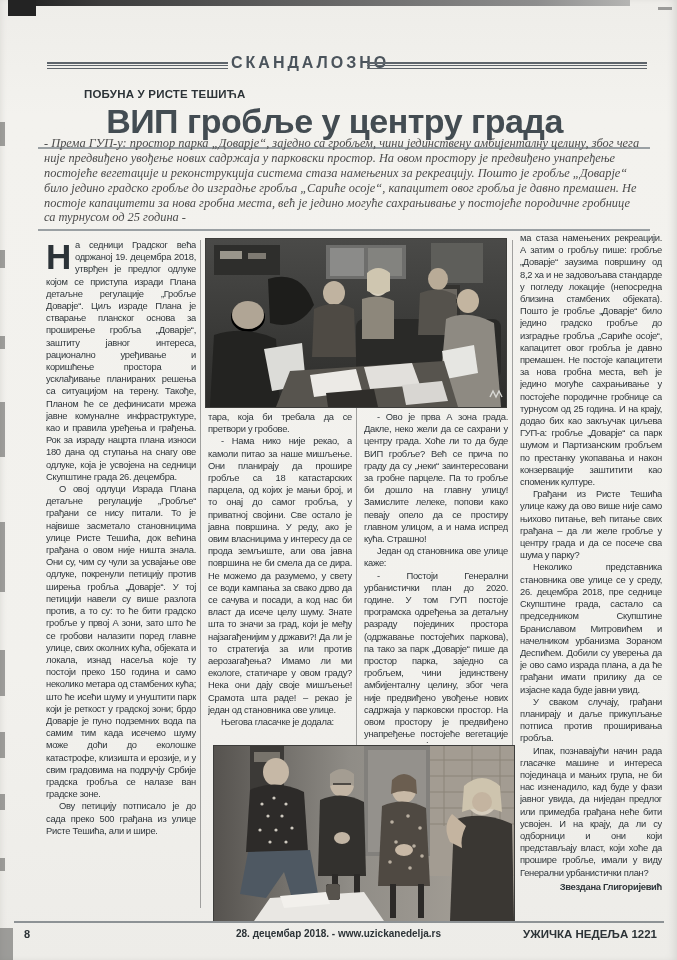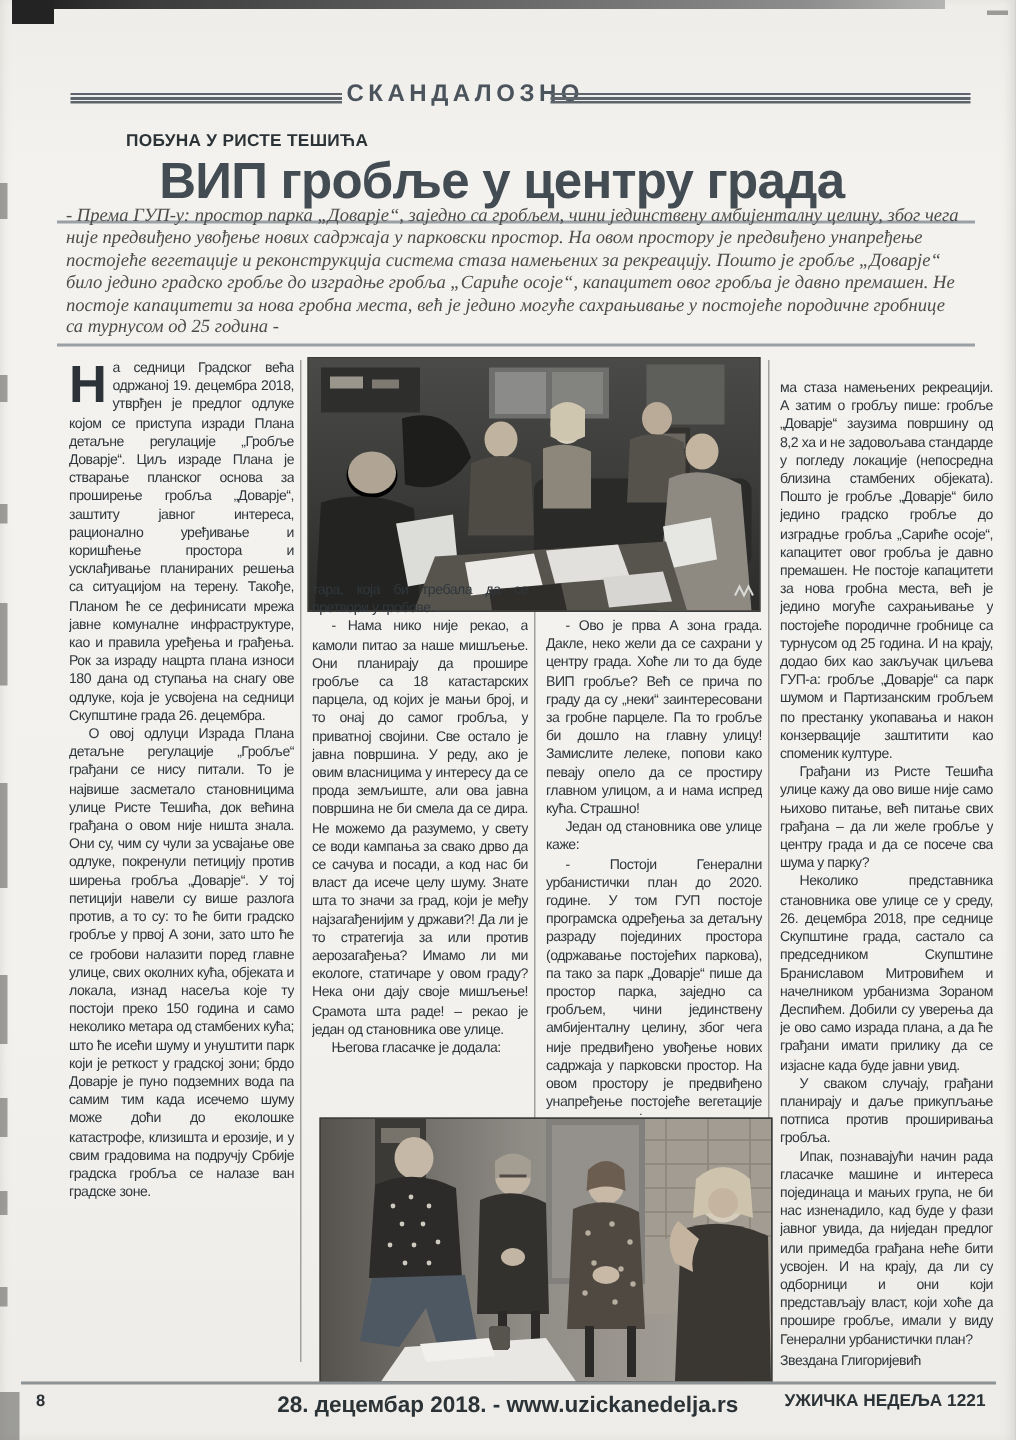--- a/index.html
+++ b/index.html
@@ -31,29 +31,29 @@
     font-family:"Liberation Serif",serif;font-style:italic;font-size:12.4px;line-height:1.2;color:#4c4c4c;}
   
   .colrule{position:absolute;width:1px;background:#a0a09e;}
   .col{position:absolute;overflow:hidden;font-size:9.4px;line-height:12.2px;
     letter-spacing:-.3px;text-align:justify;color:#30373c;}
   .col p{margin:0;text-indent:13px;}
   .col p.cont{text-indent:0;}
   .col p.first{text-indent:0;}
   .dropcap{float:left;font-size:35px;line-height:33px;font-weight:bold;color:#2c3338;
     padding:1px 4px 0 0;}
-  .byline{font-weight:normal;text-indent:0 !important;margin-top:2px !important;}
+  .byline{font-weight:bold;text-align:right;text-indent:0 !important;margin-top:2px !important;}
   
   .photo{position:absolute;border:1px solid #3d3d3b;background:#555;box-sizing:border-box;}
   .photo svg{display:block;}
   
   .footer-rule{position:absolute;left:14px;top:921px;width:650px;height:2px;background:#8d9295;}
   .page-number{position:absolute;left:24px;top:928px;font-size:11px;font-weight:bold;color:#2c3337;}
   .footer-center{position:absolute;left:0;right:0;top:928px;text-align:center;
-    font-size:15px;font-weight:bold;color:#2c3337;}
+    font-size:10px;font-weight:bold;color:#2c3337;}
   .footer-right{position:absolute;right:20px;top:928px;font-size:11.5px;font-weight:bold;color:#2c3337;}
 </style>
 </head>
 <body>
 
 <div class="page">
 
   <div class="scan-topbar"></div>
   <div class="scan-topsquare"></div>
   <div class="scan-trmark"></div>
@@ -77,20 +77,21 @@
   <div class="lead">- Према ГУП-у: простор парка „Доварје“, заједно са гробљем, чини јединствену амбијенталну целину, због чега није предвиђено увођење нових садржаја у парковски простор. На овом простору је предвиђено унапређење постојеће вегетације и реконструкција система стаза намењених за рекреацију. Пошто је гробље „Доварје“ било једино градско гробље до изградње гробља „Сариће осоје“, капацитет овог гробља је давно премашен. Не постоје капацитети за нова гробна места, већ је једино могуће сахрањивање у постојеће породичне гробнице са турнусом од 25 година -</div>
   <div class="lead-rule" style="top:229px"></div>
 
   <div class="colrule" style="left:200px;top:240px;height:668px"></div>
   <div class="colrule" style="left:356px;top:240px;height:668px"></div>
   <div class="colrule" style="left:512px;top:240px;height:668px"></div>
 
   <div class="col" style="left:46px;top:239px;width:150px;height:670px">
     <p class="first"><span class="dropcap">Н</span><span>а седници Градског већа одржаној 19. децембра 2018, утврђен је предлог одлуке којом се приступа изради Плана детаљне регулације „Гробље Доварје“. Циљ израде Плана је стварање планског основа за проширење гробља „Доварје“, заштиту јавног интереса, рационално уређивање и коришћење простора и усклађивање планираних решења са ситуацијом на терену. Такође, Планом ће се дефинисати мрежа јавне комуналне инфраструктуре, као и правила уређења и грађења. Рок за израду нацрта плана износи 180 дана од ступања на снагу ове одлуке, која је усвојена на седници Скупштине града 26. децембра.</span></p>
     <p>О овој одлуци Израда Плана детаљне регулације „Гробље“ грађани се нису питали. То је највише засметало становницима улице Ристе Тешића, док већина грађана о овом није ништа знала. Они су, чим су чули за усвајање ове одлуке, покренули петицију против ширења гробља „Доварје“. У тој петицији навели су више разлога против, а то су: то ће бити градско гробље у првој А зони, зато што ће се гробови налазити поред главне улице, свих околних кућа, објеката и локала, изнад насеља које ту постоји преко 150 година и само неколико метара од стамбених кућа; што ће исећи шуму и унуштити парк који је реткост у градској зони; брдо Доварје је пуно подземних вода па самим тим када исечемо шуму може доћи до еколошке катастрофе, клизишта и ерозије, и у свим градовима на подручју Србије градска гробља се налазе ван градске зоне.</p>
+    <p>Ову петицију потписало је до сада преко 500 грађана из улице Ристе Тешића, али и шире.</p>
   </div>
 
   <div class="photo" style="left:205px;top:238px;width:302px;height:170px">
     <svg width="300" height="168" viewBox="0 0 300 168">
       <defs>
         <linearGradient id="g1" x1="0" y1="0" x2="0" y2="1">
           <stop offset="0" stop-color="#4a4a48"></stop>
             <stop offset="0.55" stop-color="#3a3a38"></stop>
             <stop offset="1" stop-color="#2c2c2a"></stop>
         </linearGradient>
@@ -137,21 +138,21 @@
       <polygon points="84,132 238,122 252,168 70,168" fill="#57544e"></polygon>
       <polygon points="104,136 150,130 156,152 108,158" fill="#eceae6"></polygon>
       <polygon points="158,128 206,124 214,146 164,150" fill="#e2e0dc"></polygon>
       <polygon points="196,146 236,142 242,162 200,166" fill="#d8d6d2"></polygon>
       <polygon points="120,154 168,150 172,168 122,168" fill="#2f2d2a"></polygon>
 
       <path d="M284 158 l3 -6 l3 6 l3 -6 l3 6" stroke="#d8d8d4" stroke-width="1.4" fill="none"></path>
     </svg>
   </div>
 
-  <div class="col" style="left:208px;top:387px;width:144px;height:333px">
+  <div class="col" style="left:208px;top:411px;width:144px;height:333px">
     <p class="cont">тара, која би требала да се претвори у гробове.</p>
     <p>- Нама нико није рекао, а камоли питао за наше мишљење. Они планирају да прошире гробље са 18 катастарских парцела, од којих је мањи број, и то онај до самог гробља, у приватној својини. Све остало је јавна површина. У реду, ако је овим власницима у интересу да се прода земљиште, али ова јавна површина не би смела да се дира. Не можемо да разумемо, у свету се води кампања за свако дрво да се сачува и посади, а код нас би власт да исече целу шуму. Знате шта то значи за град, који је међу најзагађенијим у држави?! Да ли је то стратегија за или против аерозагађења? Имамо ли ми екологе, статичаре у овом граду? Нека они дају своје мишљење! Срамота шта раде! – рекао је један од становника ове улице.</p>
     <p>Његова гласачке је додала:</p>
   </div>
 
   <div class="col" style="left:364px;top:411px;width:144px;height:333px">
     <p>- Ово је прва А зона града. Дакле, неко жели да се сахрани у центру града. Хоће ли то да буде ВИП гробље? Већ се прича по граду да су „неки“ заинтересовани за гробне парцеле. Па то гробље би дошло на главну улицу! Замислите лелеке, попови како певају опело да се простиру главном улицом, а и нама испред кућа. Страшно!</p>
     <p>Један од становника ове улице каже:</p>
     <p>- Постоји Генерални урбанистички план до 2020. године. У том ГУП постоје програмска одређења за детаљну разраду појединих простора (одржавање постојећих паркова), па тако за парк „Доварје“ пише да простор парка, заједно са гробљем, чини јединствену амбијенталну целину, због чега није предвиђено увођење нових садржаја у парковски простор. На овом простору је предвиђено унапређење постојеће вегетације и реконструкција систе-</p>
   </div>
@@ -233,21 +234,21 @@
       <rect x="176" y="138" width="6" height="34" fill="#2c2a28"></rect>
       <rect x="204" y="138" width="6" height="34" fill="#2c2a28"></rect>
 
       <polygon points="56,152 150,146 170,175 40,175" fill="#e9e7e3"></polygon>
       <rect x="112" y="138" width="14" height="16" rx="3" fill="#5a5document"></rect>
       <rect x="112" y="138" width="14" height="16" rx="3" fill="#57534d"></rect>
       <polygon points="66,150 112,146 116,158 70,162" fill="#f2f0ec"></polygon>
     </svg>
   </div>
 
-  <div class="col" style="left:520px;top:252px;width:142px;height:670px">
+  <div class="col" style="left:520px;top:232px;width:142px;height:670px">
     <p class="cont">ма стаза намењених рекреацији. А затим о гробљу пише: гробље „Доварје“ заузима површину од 8,2 ха и не задовољава стандарде у погледу локације (непосредна близина стамбених објеката). Пошто је гробље „Доварје“ било једино градско гробље до изградње гробља „Сариће осоје“, капацитет овог гробља је давно премашен. Не постоје капацитети за нова гробна места, већ је једино могуће сахрањивање у постојеће породичне гробнице са турнусом од 25 година. И на крају, додао бих као закључак циљева ГУП-а: гробље „Доварје“ са парк шумом и Партизанским гробљем по престанку укопавања и након конзервације заштитити као споменик културе.</p>
     <p>Грађани из Ристе Тешића улице кажу да ово више није само њихово питање, већ питање свих грађана – да ли желе гробље у центру града и да се посече сва шума у парку?</p>
     <p>Неколико представника становника ове улице се у среду, 26. децембра 2018, пре седнице Скупштине града, састало са председником Скупштине Браниславом Митровићем и начелником урбанизма Зораном Деспићем. Добили су уверења да је ово само израда плана, а да ће грађани имати прилику да се изјасне када буде јавни увид.</p>
     <p>У сваком случају, грађани планирају и даље прикупљање потписа против проширивања гробља.</p>
     <p>Ипак, познавајући начин рада гласачке машине и интереса појединаца и мањих група, не би нас изненадило, кад буде у фази јавног увида, да ниједан предлог или примедба грађана неће бити усвојен. И на крају, да ли су одборници и они који представљају власт, који хоће да прошире гробље, имали у виду Генерални урбанистички план?</p>
     <p class="byline">Звездана Глигоријевић</p>
   </div>
 
   <div class="footer-rule"></div>
   <div class="page-number">8</div>

